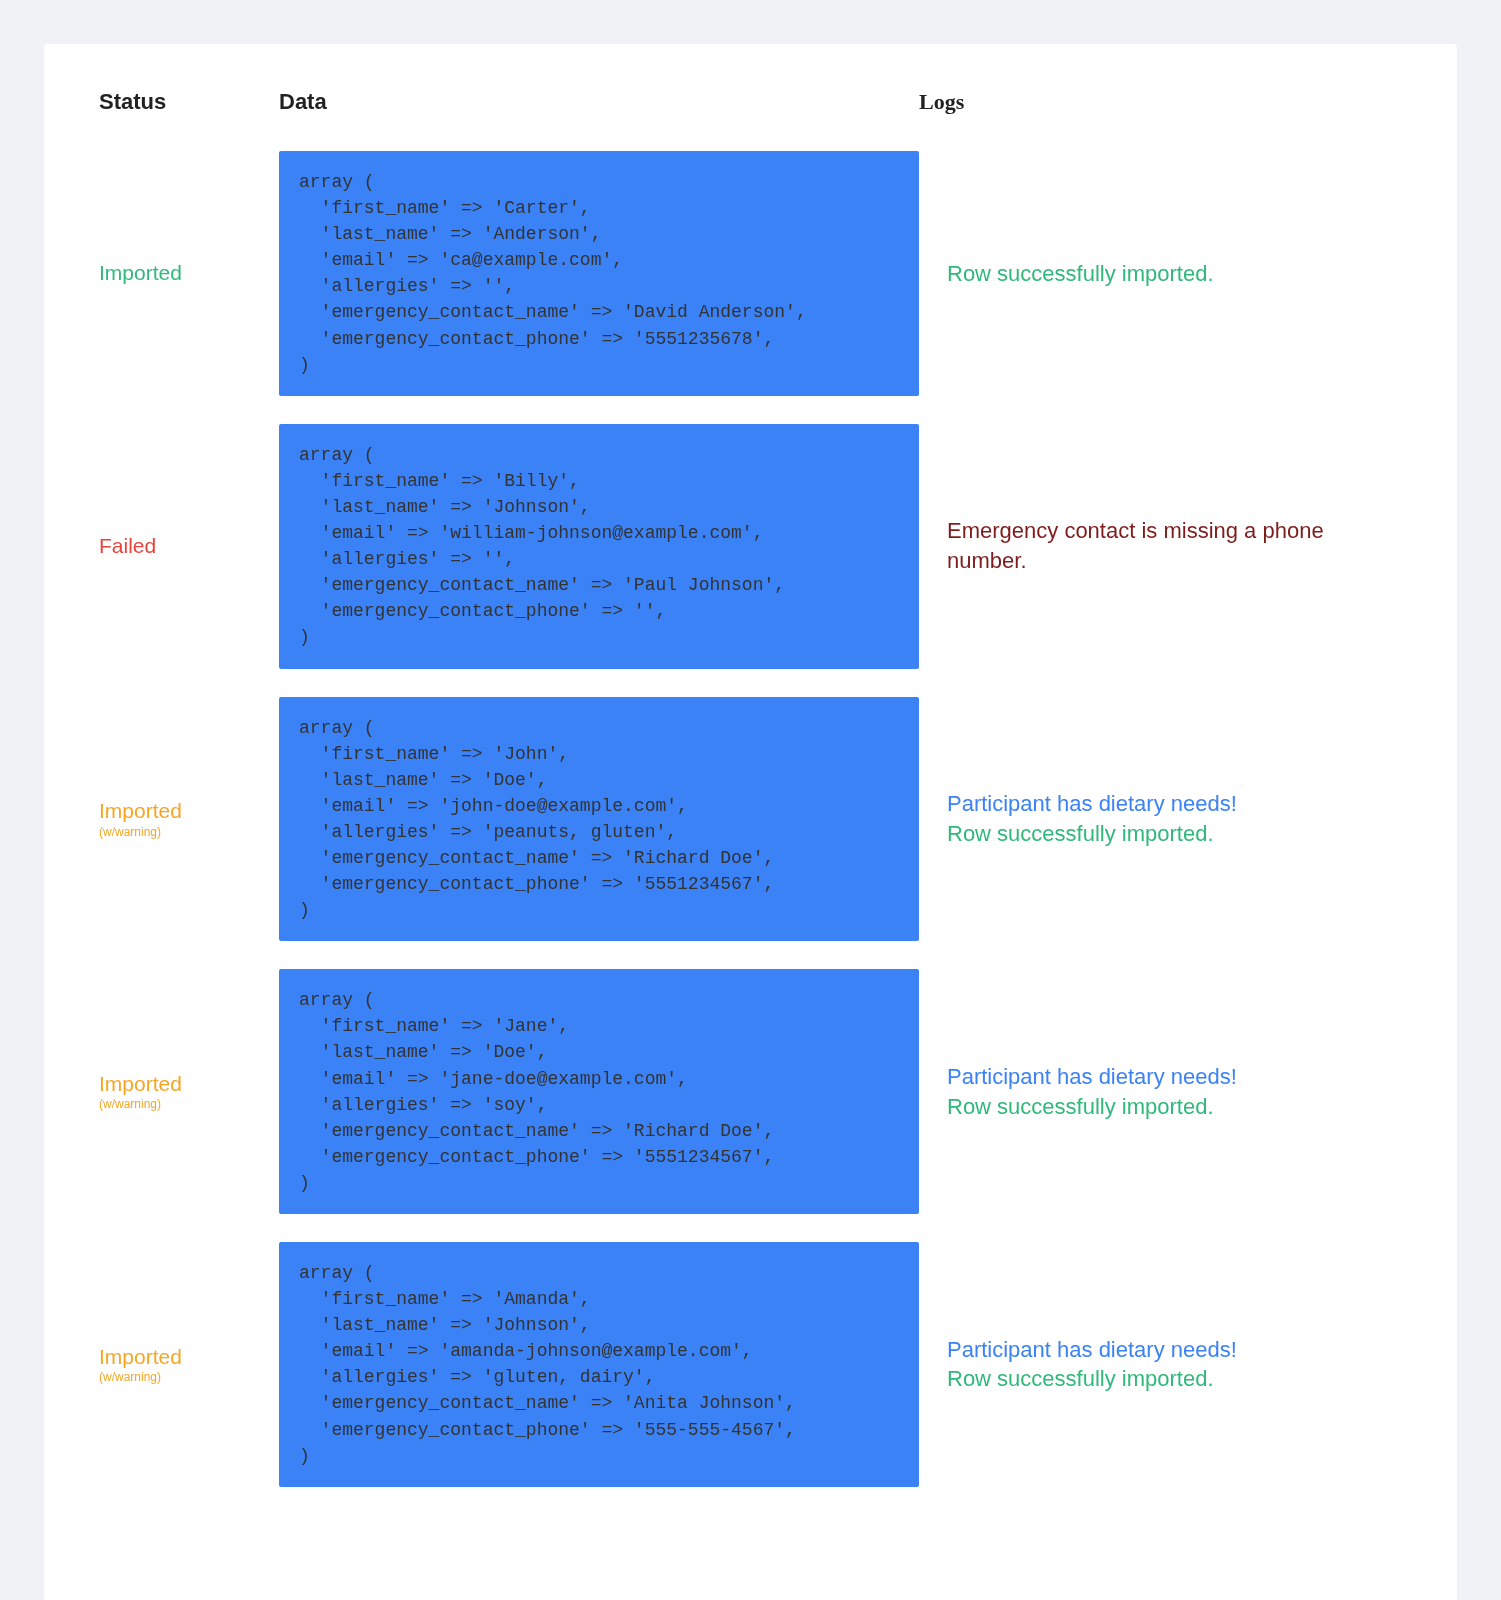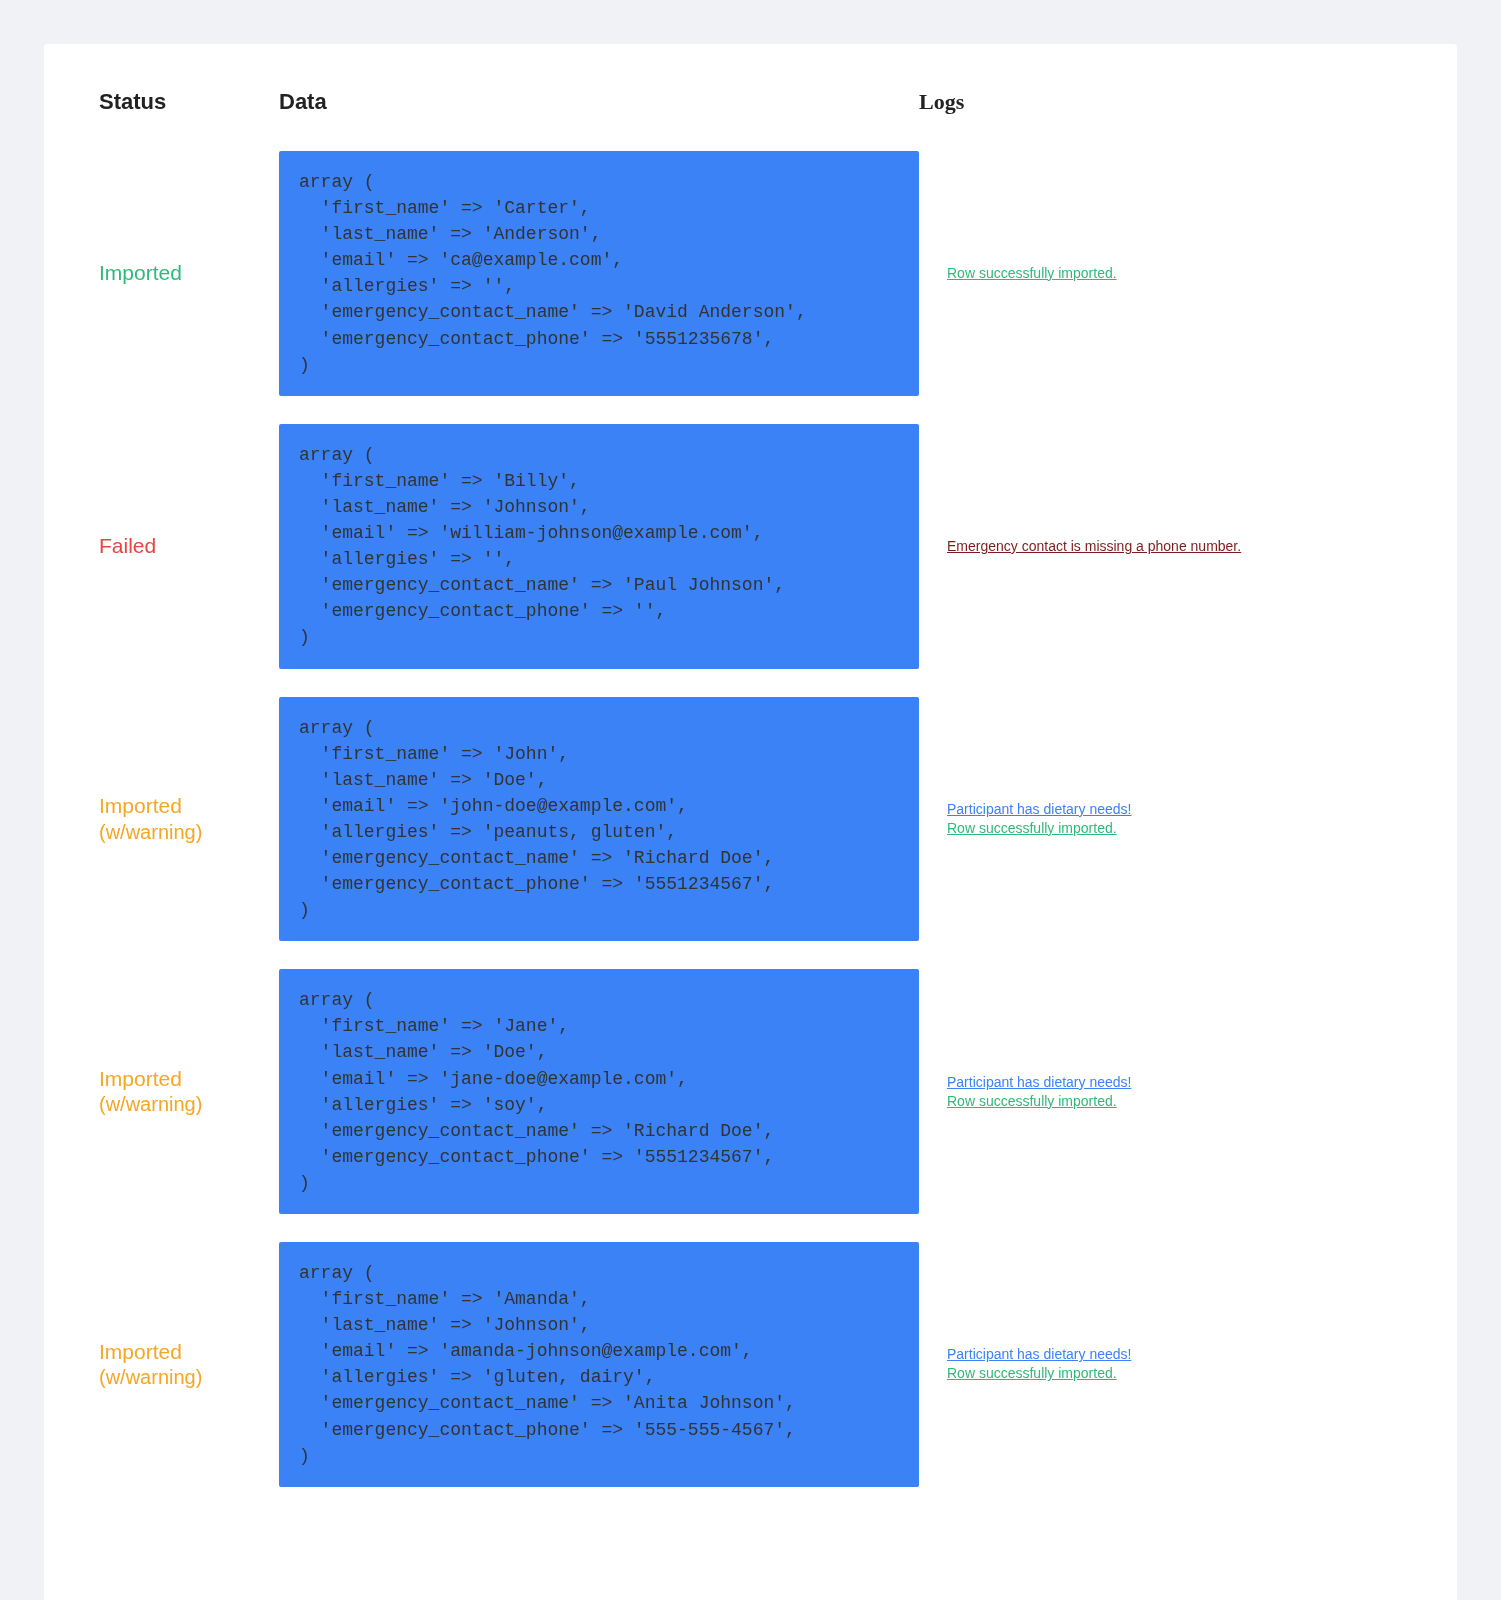--- a/index.html
+++ b/index.html
@@ -44,41 +44,40 @@
       padding: 14px 0;
     }
     td.status-cell { vertical-align: middle; padding-right: 12px; }
     td.logs-cell  { vertical-align: middle; padding-left: 28px; }
     td.data-cell  { vertical-align: top; }
     .status-main {
       font-size: 21px;
       line-height: 1.25;
     }
     .status-sub {
-      font-size: 20px;
+      font-size: 12px;
       line-height: 1.25;
     }
     .status-imported { color: #2fb97a; }
     .status-failed   { color: #e8453c; }
     .status-warning  { color: #f6a623; }
     pre.codeblock {
       background: #3b82f6;
       padding: 18px 20px;
       font-family: "Courier New", Courier, monospace;
       font-size: 18px;
       line-height: 1.45;
       white-space: pre;
       overflow-x: auto;
       color: #333;
       border-radius: 2px;
     }
     .log-line {
-      font-size: 14px;
+      font-size: 22px;
       line-height: 1.35;
-      text-decoration: underline;
     }
     .log-success { color: #2fb97a; }
     .log-error   { color: #7f1d1d; }
     .log-info    { color: #3b82f6; }
   </style>
 </head>
 <body>
 
 <div class="card">
 

